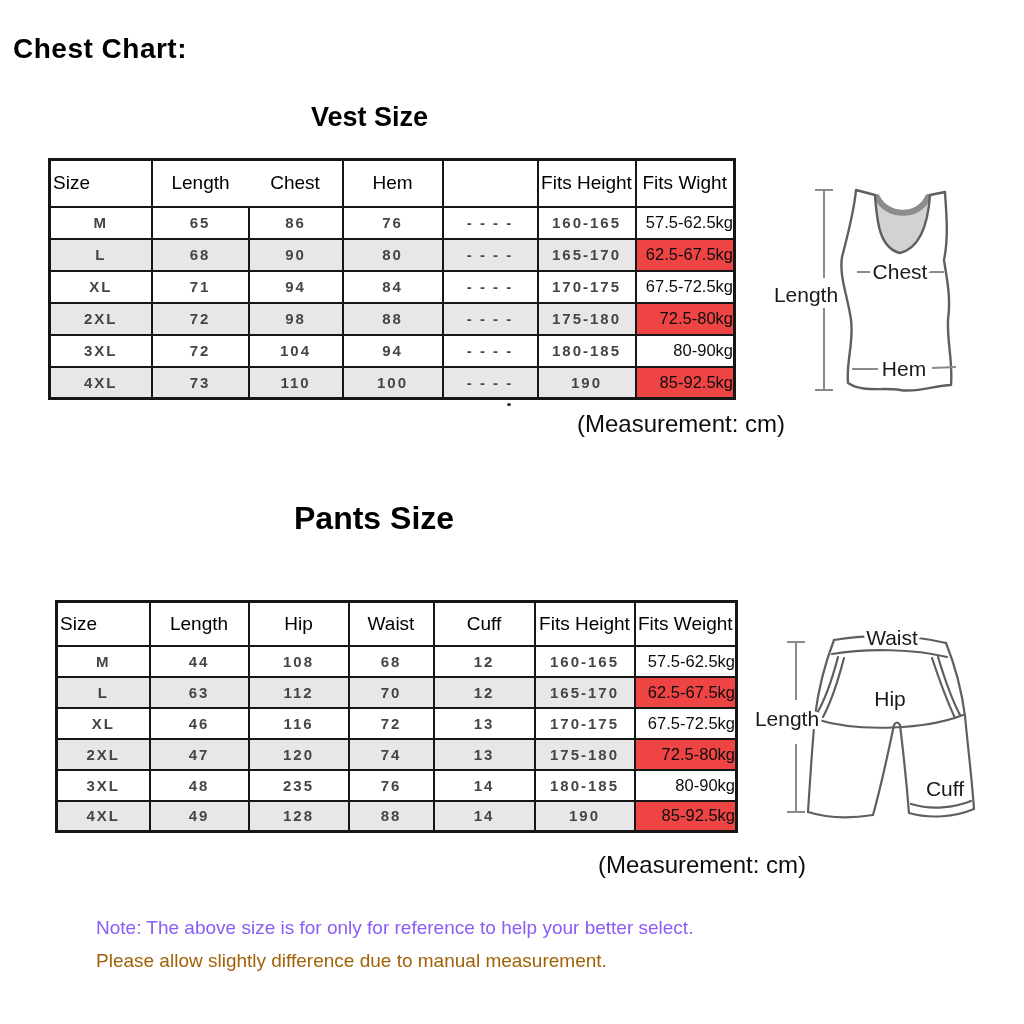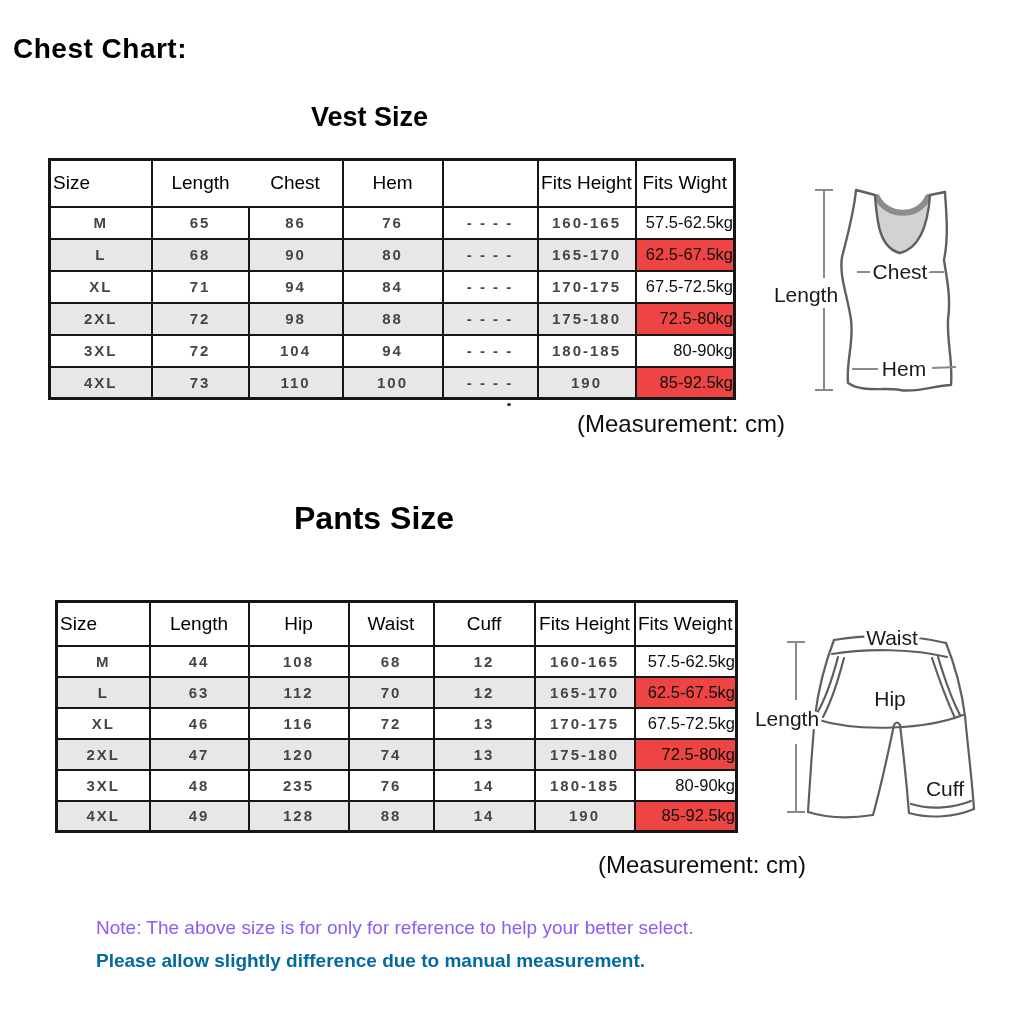--- a/index.html
+++ b/index.html
@@ -65,21 +65,21 @@
   th.nr { border-right: none; }
   th.nl { border-left: none; }
 
   
   .meas { font-size: 24px; color: #0d0d0d; }
   .meas-vest  { left: 577px; top: 410px; }
   .meas-pants { left: 598px; top: 851px; }
 
   
   .note1 { left: 48px; top: 917px; font-size: 19px; color: #8b5cf6; margin-left: 48px; }
-  .note2 { left: 96px; top: 950px; font-size: 19px; color: #0369a1; font-weight: bold; }
+  .note2 { left: 96px; top: 950px; font-size: 19px; color: #a16207; }
 
   
   .vest-diagram  { left: 772px; top: 162px; }
   .pants-diagram { left: 752px; top: 598px; }
   svg .garment {
     fill: none;
     stroke: #5f5f5f;
     stroke-width: 2.2;
     stroke-linecap: round;
     stroke-linejoin: round;

